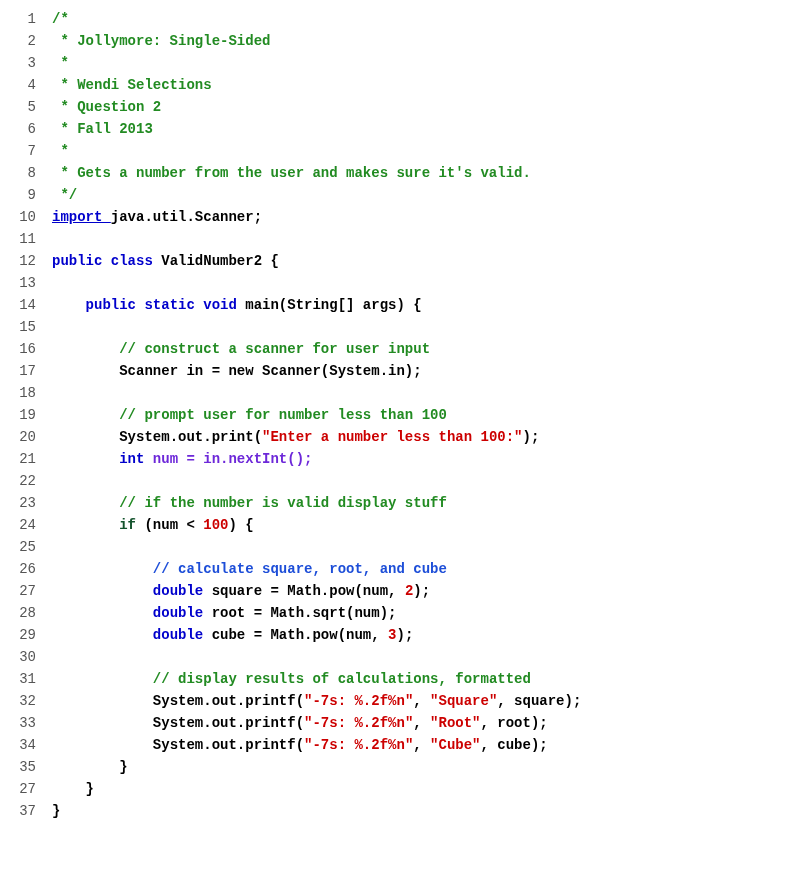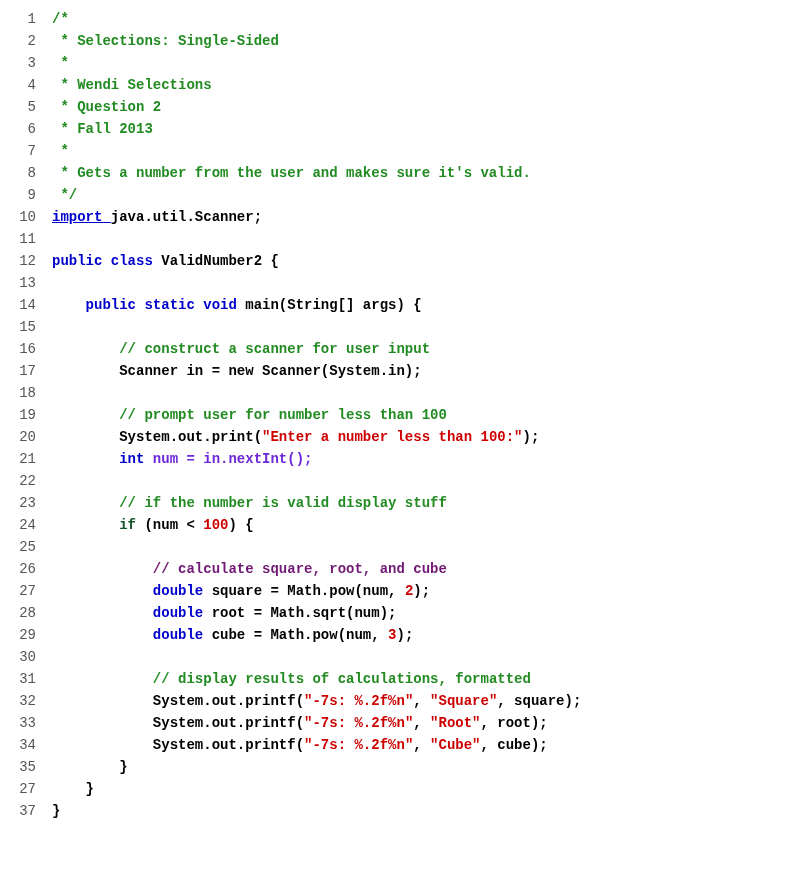--- a/index.html
+++ b/index.html
@@ -49,21 +49,21 @@
 </head>
 <body>
 
 <div class="code-container" id="code-editor">
 <div class="code-line">
       <span class="line-number">1</span>
       <span class="line-content"><span style="color: rgb(34, 139, 34);">/*</span></span>
     </div>
     <div class="code-line">
       <span class="line-number">2</span>
-      <span class="line-content"><span style="color: rgb(34, 139, 34);"> * Selections: Single-Sided</span></span>
+      <span class="line-content"><span style="color: rgb(34, 139, 34);"> * Jollymore: Single-Sided</span></span>
     </div>
     <div class="code-line">
       <span class="line-number">3</span>
       <span class="line-content"><span style="color: rgb(34, 139, 34);"> *</span></span>
     </div>
     <div class="code-line">
       <span class="line-number">4</span>
       <span class="line-content"><span style="color: rgb(34, 139, 34);"> * Wendi Selections</span></span>
     </div>
     <div class="code-line">
@@ -145,21 +145,21 @@
     <div class="code-line">
       <span class="line-number">24</span>
       <span class="line-content"><span style="color: rgb(0, 0, 0);">        </span><span style="color: #14532d; text-align: center;">if </span><span style="color: rgb(0, 0, 0);">(num &lt; </span><span style="color: rgb(204, 0, 0);">100</span><span style="color: rgb(0, 0, 0);">) {</span></span>
     </div>
     <div class="code-line">
       <span class="line-number">25</span>
       <span class="line-content"> </span>
     </div>
     <div class="code-line">
       <span class="line-number">26</span>
-      <span class="line-content"><span style="color: rgb(0, 0, 0);">            </span><span style="color: #701a75;">// calculate square, root, and cube</span></span>
+      <span class="line-content"><span style="color: rgb(0, 0, 0);">            </span><span style="color: #1d4ed8;">// calculate square, root, and cube</span></span>
     </div>
     <div class="code-line">
       <span class="line-number">27</span>
       <span class="line-content"><span style="color: rgb(0, 0, 0);">            </span><span style="color: rgb(0, 0, 204);">double </span><span style="color: rgb(0, 0, 0);">square = Math.pow(num, </span><span style="color: rgb(204, 0, 0);">2</span><span style="color: rgb(0, 0, 0);">);</span></span>
     </div>
     <div class="code-line">
       <span class="line-number">28</span>
       <span class="line-content"><span style="color: rgb(0, 0, 0);">            </span><span style="color: rgb(0, 0, 204);">double </span><span style="color: rgb(0, 0, 0);">root = Math.sqrt(num);</span></span>
     </div>
     <div class="code-line">

